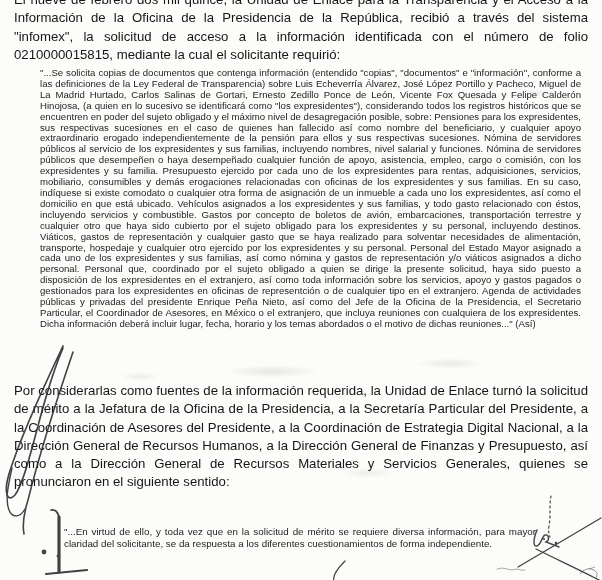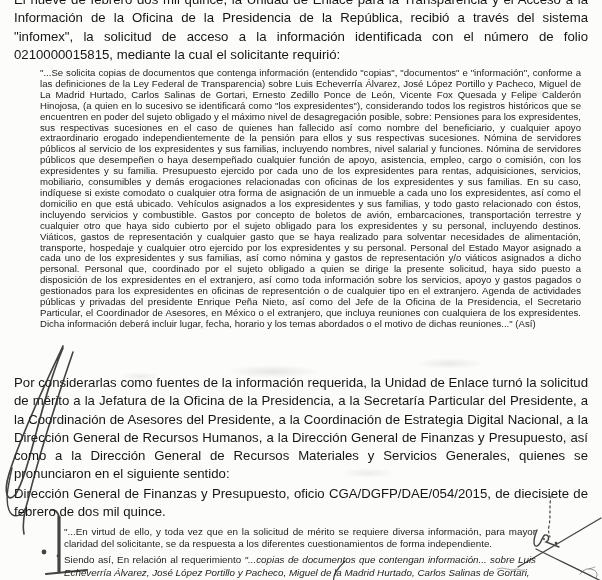--- a/index.html
+++ b/index.html
@@ -10,21 +10,21 @@
     color:#1b1b1b;
   }
   .doc-page { position:absolute; inset:0; overflow:hidden; }
 
   .p-main {
     position:absolute; left:14px; width:574px;
     font-size:13.2px; line-height:18.3px; text-align:justify;
     color:#161616;
   }
   .p-intro  { top:-9px; }
-  .p-turn   { top:374px; }
+  .p-turn   { top:382px; }
   .p-oficio { top:485px; }
 
   .quote-small {
     position:absolute; left:40px; width:541px; top:68px;
     font-size:9.6px; line-height:10.9px; text-align:justify;
     color:#1d1d1d;
   }
   .quote-response {
     position:absolute; left:64px; width:472px; top:526px;
     font-size:9.8px; line-height:12.2px; text-align:justify;
@@ -49,25 +49,23 @@
 <body>
 
 <div class="doc-page">
 
   <div class="p-main p-intro"><span>El nueve de febrero dos mil quince, la Unidad de Enlace para la Transparencia y el Acceso a la Información de la Oficina de la Presidencia de la República, recibió a través del sistema "infomex", la solicitud de acceso a la información identificada con el número de folio </span><span class="b">0210000015815</span><span>, mediante la cual el solicitante requirió:</span></div>
 
   <div class="quote-small"><span>"...Se solicita copias de documentos que contenga información (entendido "copias", "documentos" e "información", conforme a las definiciones de la Ley Federal de Transparencia) sobre Luis Echeverría Álvarez, José López Portillo y Pacheco, Miguel de La Madrid Hurtado, Carlos Salinas de Gortari, Ernesto Zedillo Ponce de León, Vicente Fox Quesada y Felipe Calderón Hinojosa, (a quien en lo sucesivo se identificará como "los expresidentes"), considerando todos los registros históricos que se encuentren en poder del sujeto obligado y el máximo nivel de desagregación posible, sobre: Pensiones para los expresidentes, sus respectivas sucesiones en el caso de quienes han fallecido así como nombre del beneficiario, y cualquier apoyo extraordinario erogado independientemente de la pensión para ellos y sus respectivas sucesiones.  Nómina de servidores públicos al servicio de los expresidentes y sus familias, incluyendo nombres, nivel salarial y funciones.  Nómina de servidores públicos que desempeñen o haya desempeñado cualquier función de apoyo, asistencia, empleo, cargo o comisión, con los expresidentes y su familia.  Presupuesto ejercido por cada uno de los expresidentes para rentas, adquisiciones, servicios, mobiliario, consumibles y demás erogaciones relacionadas con oficinas de los expresidentes y sus familias. En su caso, indíquese si existe comodato o cualquier otra forma de asignación de un inmueble a cada uno los expresidentes, así como el domicilio en que está ubicado.  Vehículos asignados a los expresidentes y sus familias, y todo gasto relacionado con éstos, incluyendo servicios y combustible.  Gastos por concepto de boletos de avión, embarcaciones, transportación terrestre y cualquier otro que haya sido cubierto por el sujeto obligado para los expresidentes y su personal, incluyendo destinos.  Viáticos, gastos de representación y cualquier gasto que se haya realizado para solventar necesidades de alimentación, transporte, hospedaje y cualquier otro ejercido por los expresidentes y su personal.  Personal del Estado Mayor asignado a cada uno de los expresidentes y sus familias, así como nómina y gastos de representación y/o viáticos asignados a dicho personal. Personal que, coordinado por el sujeto obligado a quien se dirige la presente solicitud, haya sido puesto a disposición de los expresidentes en el extranjero, así como toda información sobre los servicios, apoyo y gastos pagados o gestionados para los expresidentes en oficinas de representción o de cualquier tipo en el extranjero.  Agenda de actividades públicas y privadas del presidente Enrique Peña Nieto, así como del Jefe de la Oficina de la Presidencia, el Secretario Particular, el Coordinador de Asesores, en México o el extranjero, que incluya reuniones con cualquiera de los expresidentes. Dicha información deberá incluir lugar, fecha, horario y los temas abordados o el motivo de dichas reuniones..." </span><span class="b">(Así)</span></div>
 
   <div class="p-main p-turn">Por considerarlas como fuentes de la información requerida, la Unidad de Enlace turnó la solicitud de mérito a la Jefatura de la Oficina de la Presidencia, a la Secretaría Particular del Presidente, a la Coordinación de Asesores del Presidente, a la Coordinación de Estrategia Digital Nacional, a la Dirección General de Recursos Humanos, a la Dirección General de Finanzas y Presupuesto, así como a la Dirección General de Recursos Materiales y Servicios Generales, quienes se pronunciaron en el siguiente sentido:</div>
 
-  <div class="p-main p-oficio"><span>Dirección General de Finanzas y Presupuesto, oficio </span><span class="b">CGA/DGFP/DAE/054/2015</span><span>, de diecisiete de febrero de dos mil quince.</span></div>
 
   <div class="quote-response">
     <p class="sub-para">"...En virtud de ello, y toda vez que en la solicitud de mérito se requiere diversa información, para mayor claridad del solicitante, se da respuesta a los diferentes cuestionamientos de forma independiente.</p>
-    <p class="sub-para"><span>Siendo así, En relación al requerimiento </span><span class="i">"...copias de documentos que contengan información... sobre Luis Echeverría Álvarez, José López Portillo y Pacheco, Miguel de la Madrid Hurtado, Carlos Salinas de Gortari,</span></p>
   </div>
 
   <div class="scan-smudge sm1"></div>
   <div class="scan-smudge sm2"></div>
   <div class="scan-smudge sm3"></div>
   <div class="scan-smudge sm4"></div>
   <div class="scan-smudge sm5"></div>
   <div class="scan-smudge sm6"></div>
 
   <svg class="annotations" viewBox="0 0 602 580">

